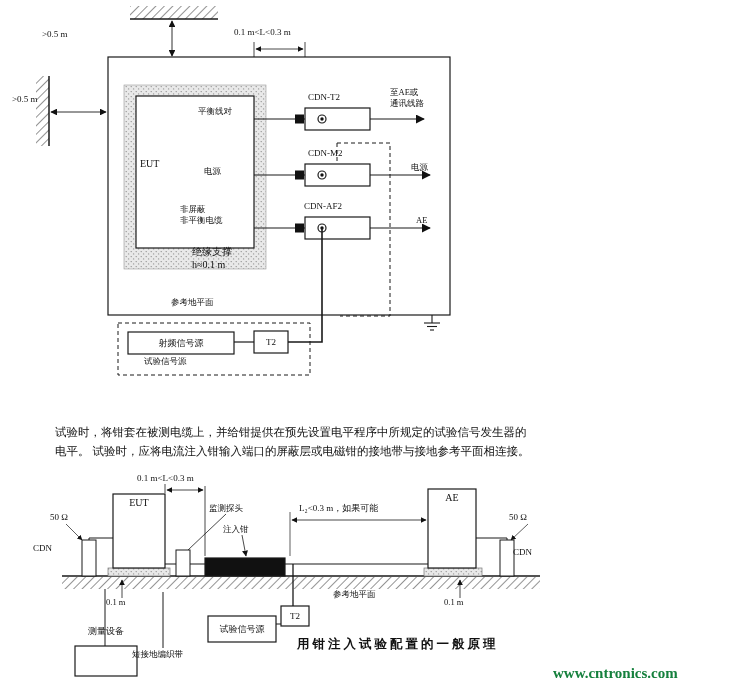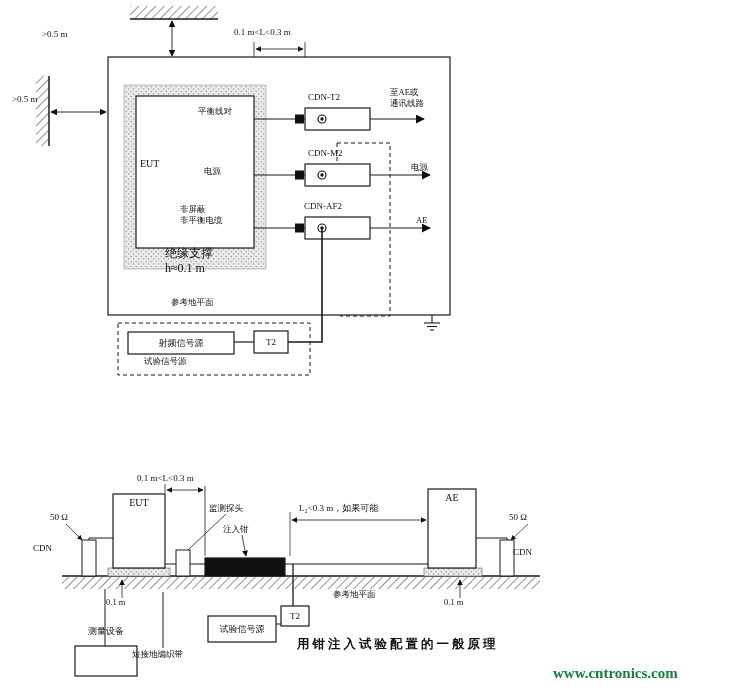--- a/index.html
+++ b/index.html
@@ -1,20 +1,20 @@
 <!DOCTYPE html>
 <html><head>
 <meta charset="utf-8">
 <style>
   html,body{margin:0;padding:0;background:#ffffff;}
   .stage{position:relative;width:708px;height:699px;background:#ffffff;overflow:hidden;
          font-family:"Liberation Serif","DejaVu Serif",serif;color:#111;}
   .stage svg{position:absolute;left:0;top:0;}
   .lbl{position:absolute;white-space:pre-line;color:#111;line-height:1.25;}
-  .f7{font-size:12px;}
+  .f7{font-size:10px;margin-left:27px;}
   .f8{font-size:8.5px;}
   .f9{font-size:9px;}
   .f10{font-size:10px;}
   .f11{font-size:11.5px;}
   .ctr{text-align:center;}
   .caption{font-weight:bold;letter-spacing:3px;font-size:12.5px;}
   .watermark{font-family:"DejaVu Sans",sans-serif;font-size:15px;font-weight:bold;}
 </style>
 </head>
 <body>
@@ -176,20 +176,22 @@
 通讯线路</div>
   <div class="lbl f9" style="left:308px;top:148px;">CDN-M2</div>
   <div class="lbl f8" style="left:411px;top:162px;">电源</div>
   <div class="lbl f9" style="left:304px;top:201px;">CDN-AF2</div>
   <div class="lbl f8" style="left:416px;top:215px;">AE</div>
   <div class="lbl f8" style="left:171px;top:297px;">参考地平面</div>
   <div class="lbl f9 ctr" style="left:128px;top:332px;width:106px;line-height:22px;">射频信号源</div>
   <div class="lbl f9 ctr" style="left:254px;top:331px;width:34px;line-height:22px;">T2</div>
   <div class="lbl f8" style="left:144px;top:356px;">试验信号源</div>
 
+  <div class="lbl f11" style="left:55px;top:423px;width:570px;line-height:19px;">试验时，将钳套在被测电缆上，并给钳提供在预先设置电平程序中所规定的试验信号发生器的
+电平。  试验时，应将电流注入钳输入端口的屏蔽层或电磁钳的接地带与接地参考平面相连接。</div>
 
   <div class="lbl f9" style="left:137px;top:473px;">0.1 m&lt;L&lt;0.3 m</div>
   <div class="lbl f10 ctr" style="left:113px;top:497px;width:52px;">EUT</div>
   <div class="lbl f10 ctr" style="left:428px;top:492px;width:48px;">AE</div>
   <div class="lbl f9" style="left:50px;top:512px;">50 Ω</div>
   <div class="lbl f9" style="left:509px;top:512px;">50 Ω</div>
   <div class="lbl f9" style="left:33px;top:543px;">CDN</div>
   <div class="lbl f9" style="left:513px;top:547px;">CDN</div>
   <div class="lbl f8" style="left:209px;top:503px;">监测探头</div>
   <div class="lbl f8" style="left:223px;top:524px;">注入钳</div>

